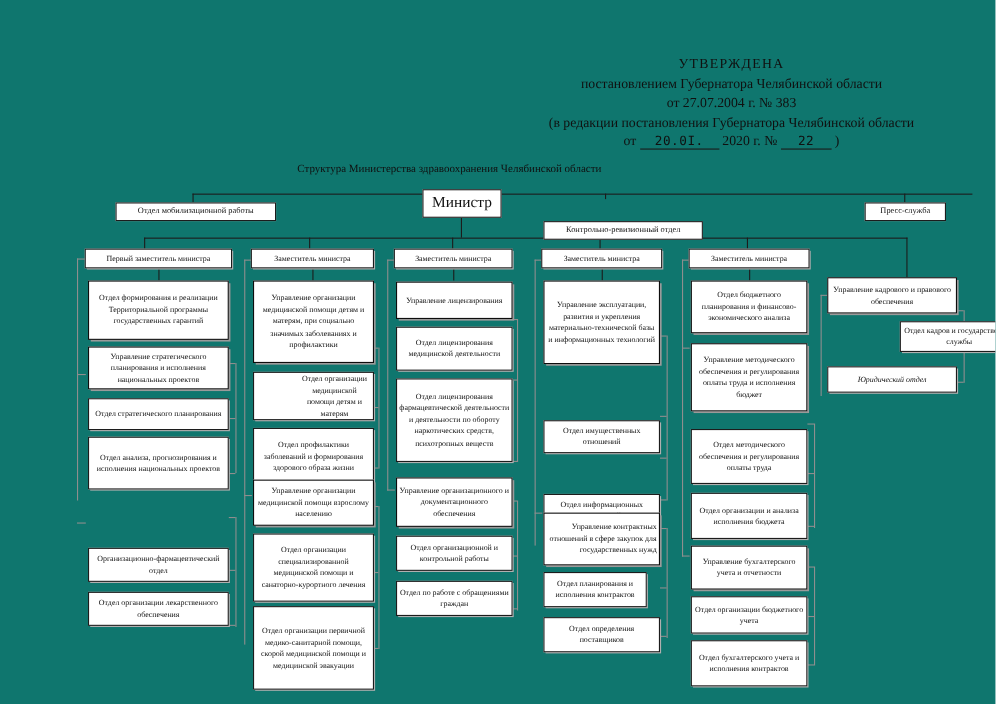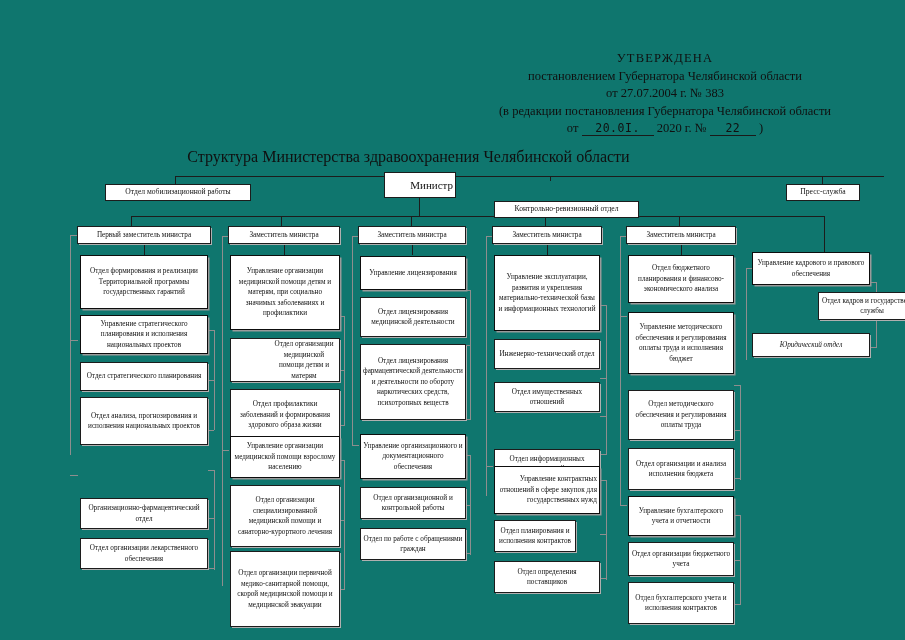--- a/index.html
+++ b/index.html
@@ -50,21 +50,21 @@
   .ul.w1 { min-width: 72px; }
   .ul.w2 { min-width: 46px; }
 
   
   .chart-title {
     position: absolute;
     left: 0;
     top: 148px;
     width: 817px;
     text-align: center;
-    font-size: 16px;
+    font-size: 10px;
   }
 
   
   .node {
     position: absolute;
     box-sizing: border-box;
     border: 1px solid #1c1c1c;
     background: #ffffff;
     text-align: center;
     display: flex;
@@ -80,21 +80,21 @@
     font-size: 7.2px;
   }
   
   .node.hv {
     border: 1.6px solid #0d0d0d;
     box-shadow: 2px 2px 0 -0.5px #9a9a9a;
   }
   .node.sh {
     box-shadow: 1.5px 1.5px 0 -0.5px #b0b0b0;
   }
-  .node.minister .t { font-size: 11px; text-align: right; }
+  .node.minister .t { font-size: 14px; }
   .node.topbar .t { font-size: 7.6px; }
 
   
   .ln-h, .ln-v {
     position: absolute;
     background: #1c1c1c;
     z-index: 1;
   }
   .ln-h { height: 1px; }
   .ln-v { width: 1px; }
@@ -275,33 +275,30 @@
   <div class="ln-h g" style="left:600px; top:416px; width:6px;"></div>
   <div class="ln-h g" style="left:600px; top:454px; width:6px;"></div>
   <div class="ln-v g" style="left:606px; top:480px; height:100px;"></div>
   <div class="ln-h g" style="left:600px; top:480px; width:6px;"></div>
   <div class="ln-h g" style="left:600px; top:534px; width:6px;"></div>
   <div class="ln-h g" style="left:600px; top:578px; width:6px;"></div>
 
   <div class="node hv" style="left:494px; top:255px; width:106px; height:76px;">
     <span class="t">Управление эксплуатации, развития и укрепления материально-технической базы и информационных технологий</span>
   </div>
-  <div class="node sh" style="left:494px; top:339px; width:106px; height:30px;">
-    <span class="t">Инженерно-технический отдел</span>
-  </div>
   <div class="node sh" style="left:494px; top:382px; width:106px; height:30px;">
     <span class="t">Отдел имущественных отношений</span>
   </div>
   <div class="node sh" style="left:494px; top:449px; width:106px; height:30px;">
     <span class="t">Отдел информационных технологий</span>
   </div>
   <div class="node hv" style="left:494px; top:466px; width:106px; height:48px;text-align:right;">
     <span class="t">Управление контрактных отношений в сфере закупок для государственных нужд</span>
   </div>
-  <div class="node sh" style="left:494px; top:520px; width:82px; height:32px;">
+  <div class="node sh" style="left:494px; top:520px; width:94px; height:32px;">
     <span class="t">Отдел планирования и исполнения контрактов</span>
   </div>
   <div class="node sh" style="left:494px; top:561px; width:106px; height:32px;">
     <span class="t">Отдел определения поставщиков</span>
   </div>
 
   <div class="node sh" style="left:626px; top:226px; width:110px; height:18px;">
     <span class="t">Заместитель министра</span>
   </div>
   <div class="ln-v" style="left:681px; top:244px; height:11px;"></div>

